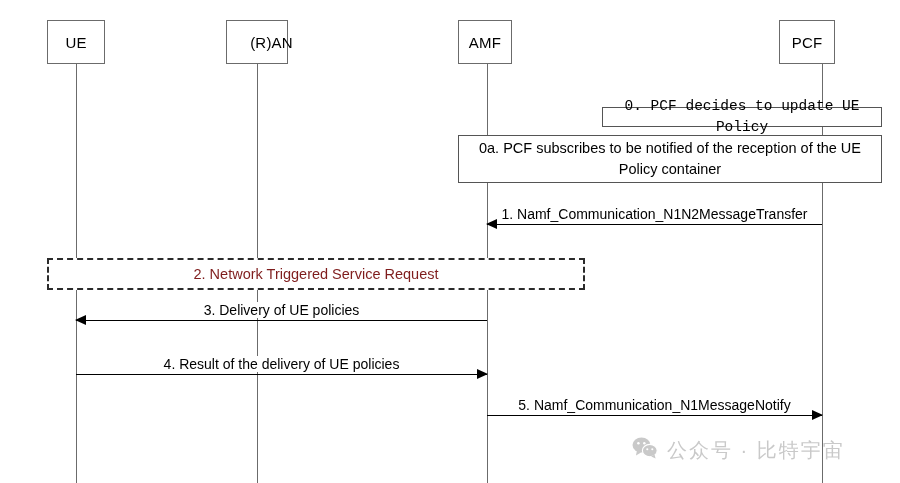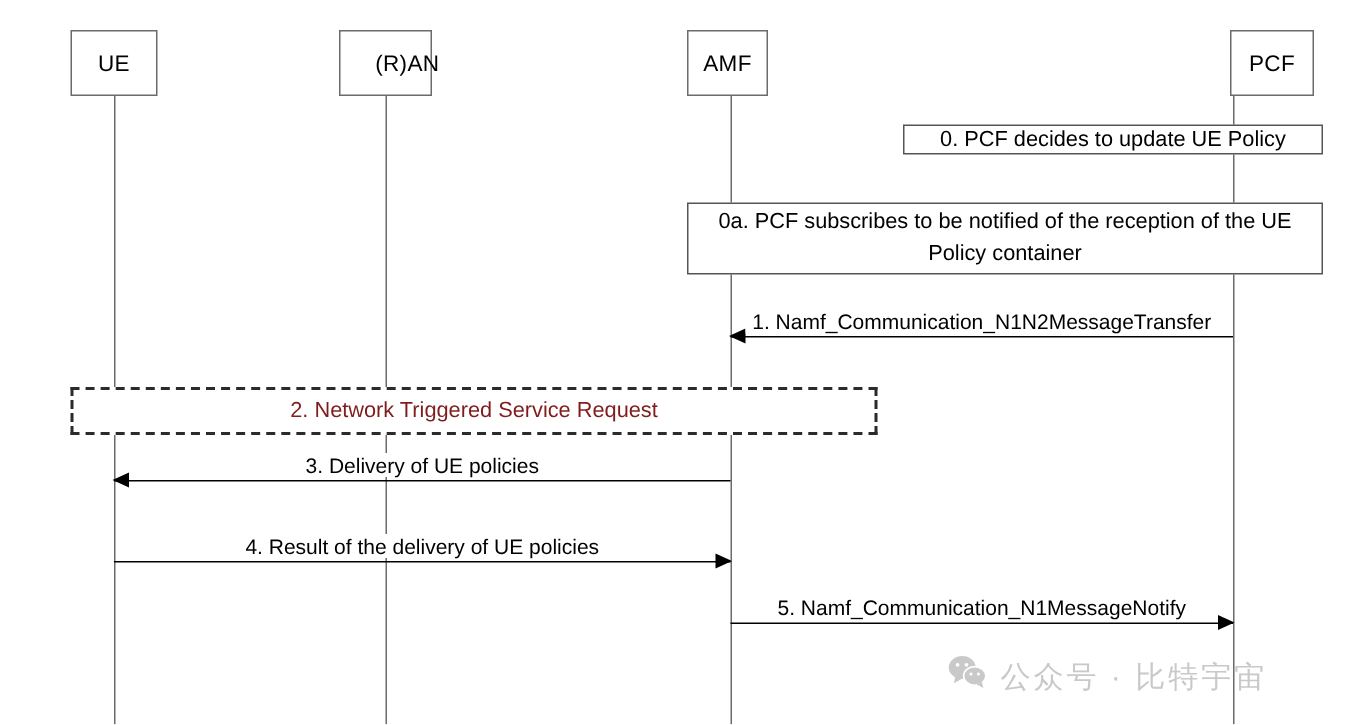--- a/index.html
+++ b/index.html
@@ -135,25 +135,25 @@
   </div>
 
   <div class="actor-box" style="left:226px; top:20px; width:62px; height:44px;padding-left:29px;">
     <span>(R)AN</span>
   </div>
 
   <div class="actor-box" style="left:458px; top:20px; width:54px; height:44px;">
     <span>AMF</span>
   </div>
 
-  <div class="actor-box" style="left:820px; top:20px; width:56px; height:44px;">
+  <div class="actor-box" style="left:779px; top:20px; width:56px; height:44px;">
     <span>PCF</span>
   </div>
 
-  <div class="note-box" style="left:602px; top:83px; width:280px; height:20px;">
+  <div class="note-box" style="left:602px; top:107px; width:280px; height:20px;font-family:Liberation Mono, monospace;">
     <span>0. PCF decides to update UE Policy</span>
   </div>
 
   <div class="note-box" style="left:458px; top:135px; width:424px; height:48px;">
     <span>0a. PCF subscribes to be notified of the reception of the UE Policy container</span>
   </div>
 
   <div class="dashed-box" style="left:47px; top:258px; width:538px; height:32px;">
     <span>2. Network Triggered Service Request</span>
   </div>

